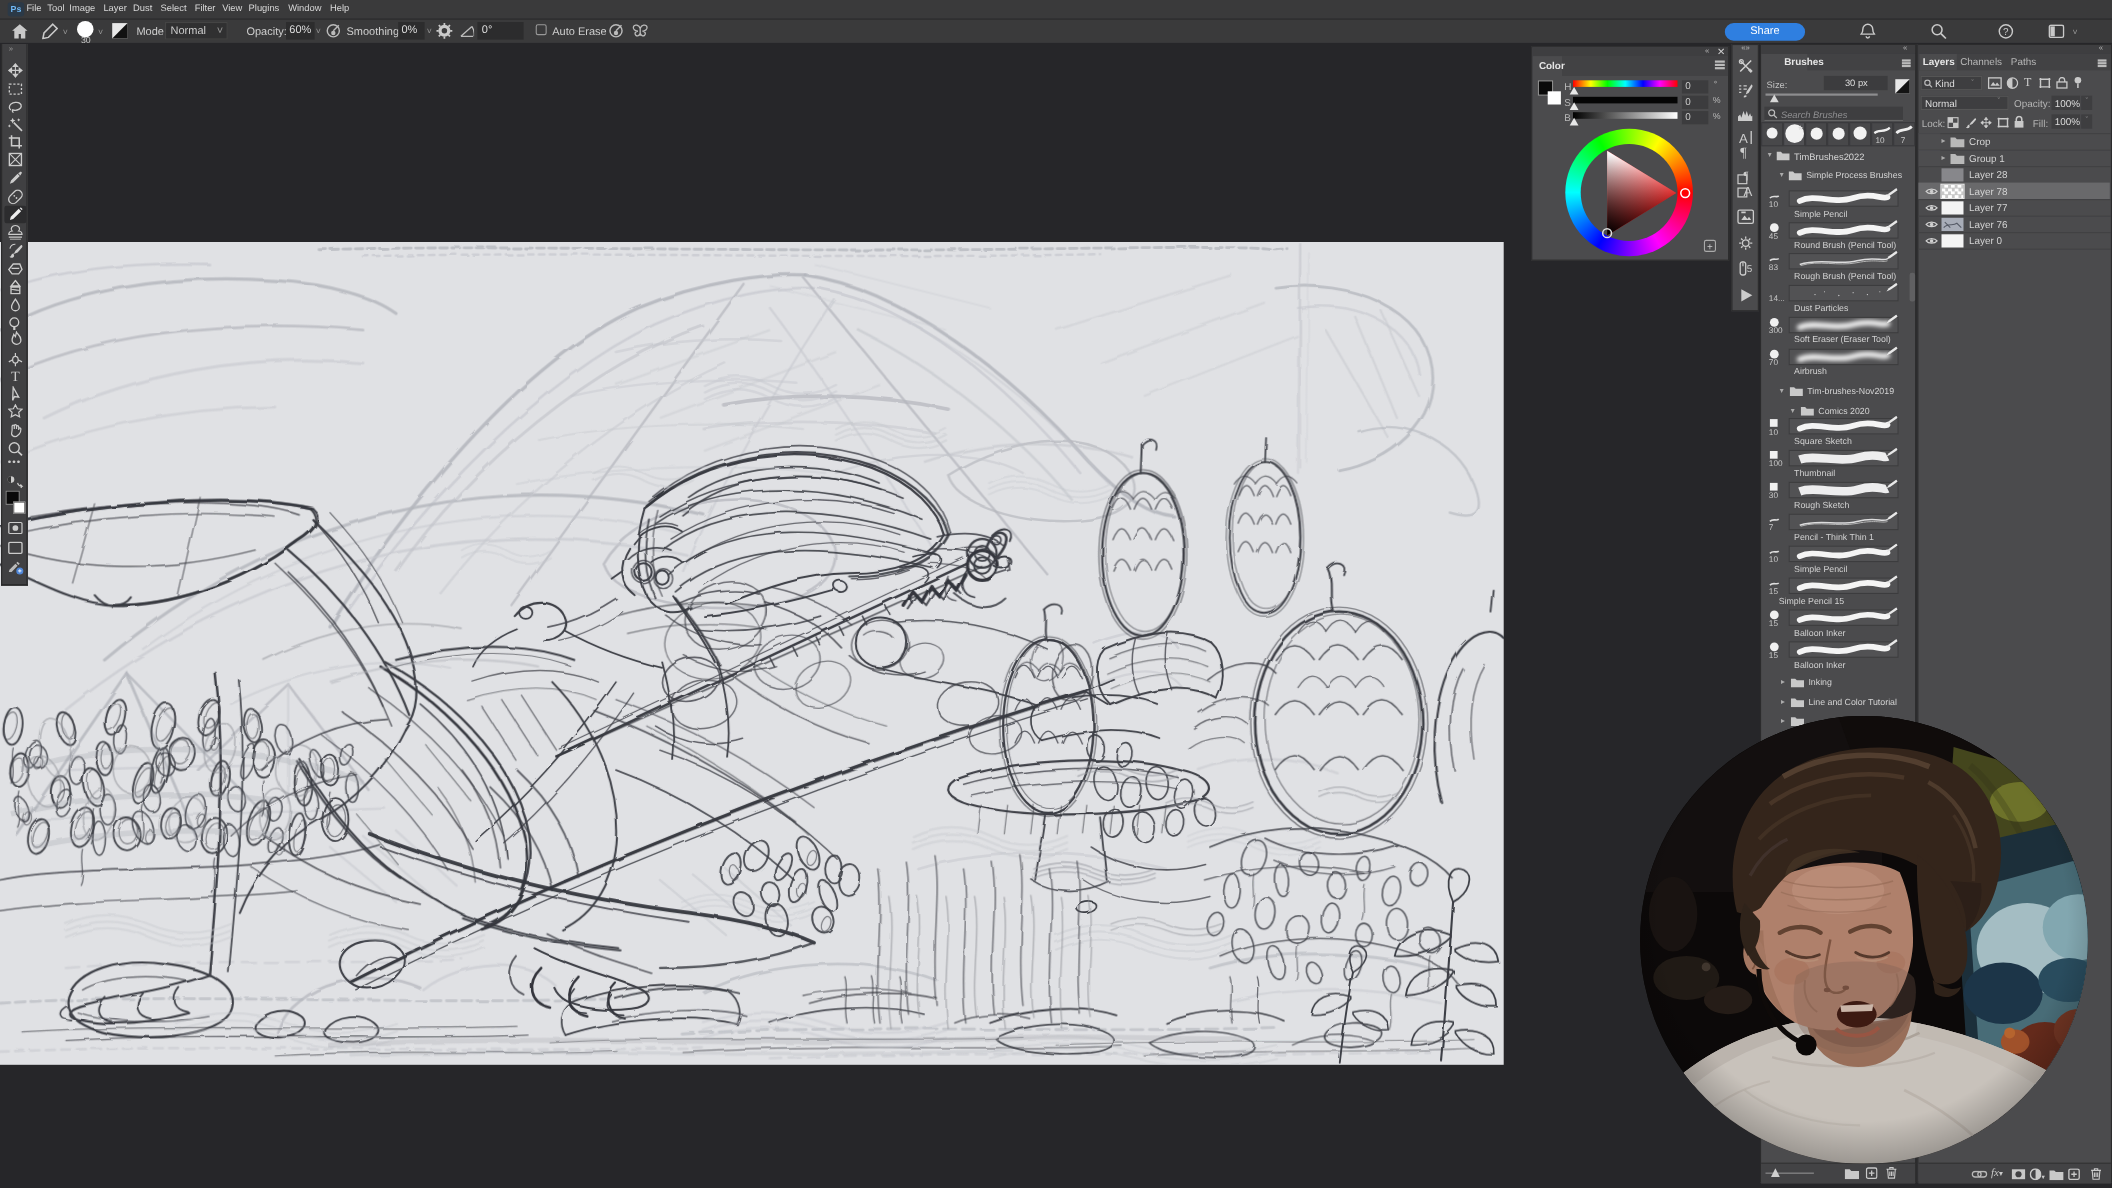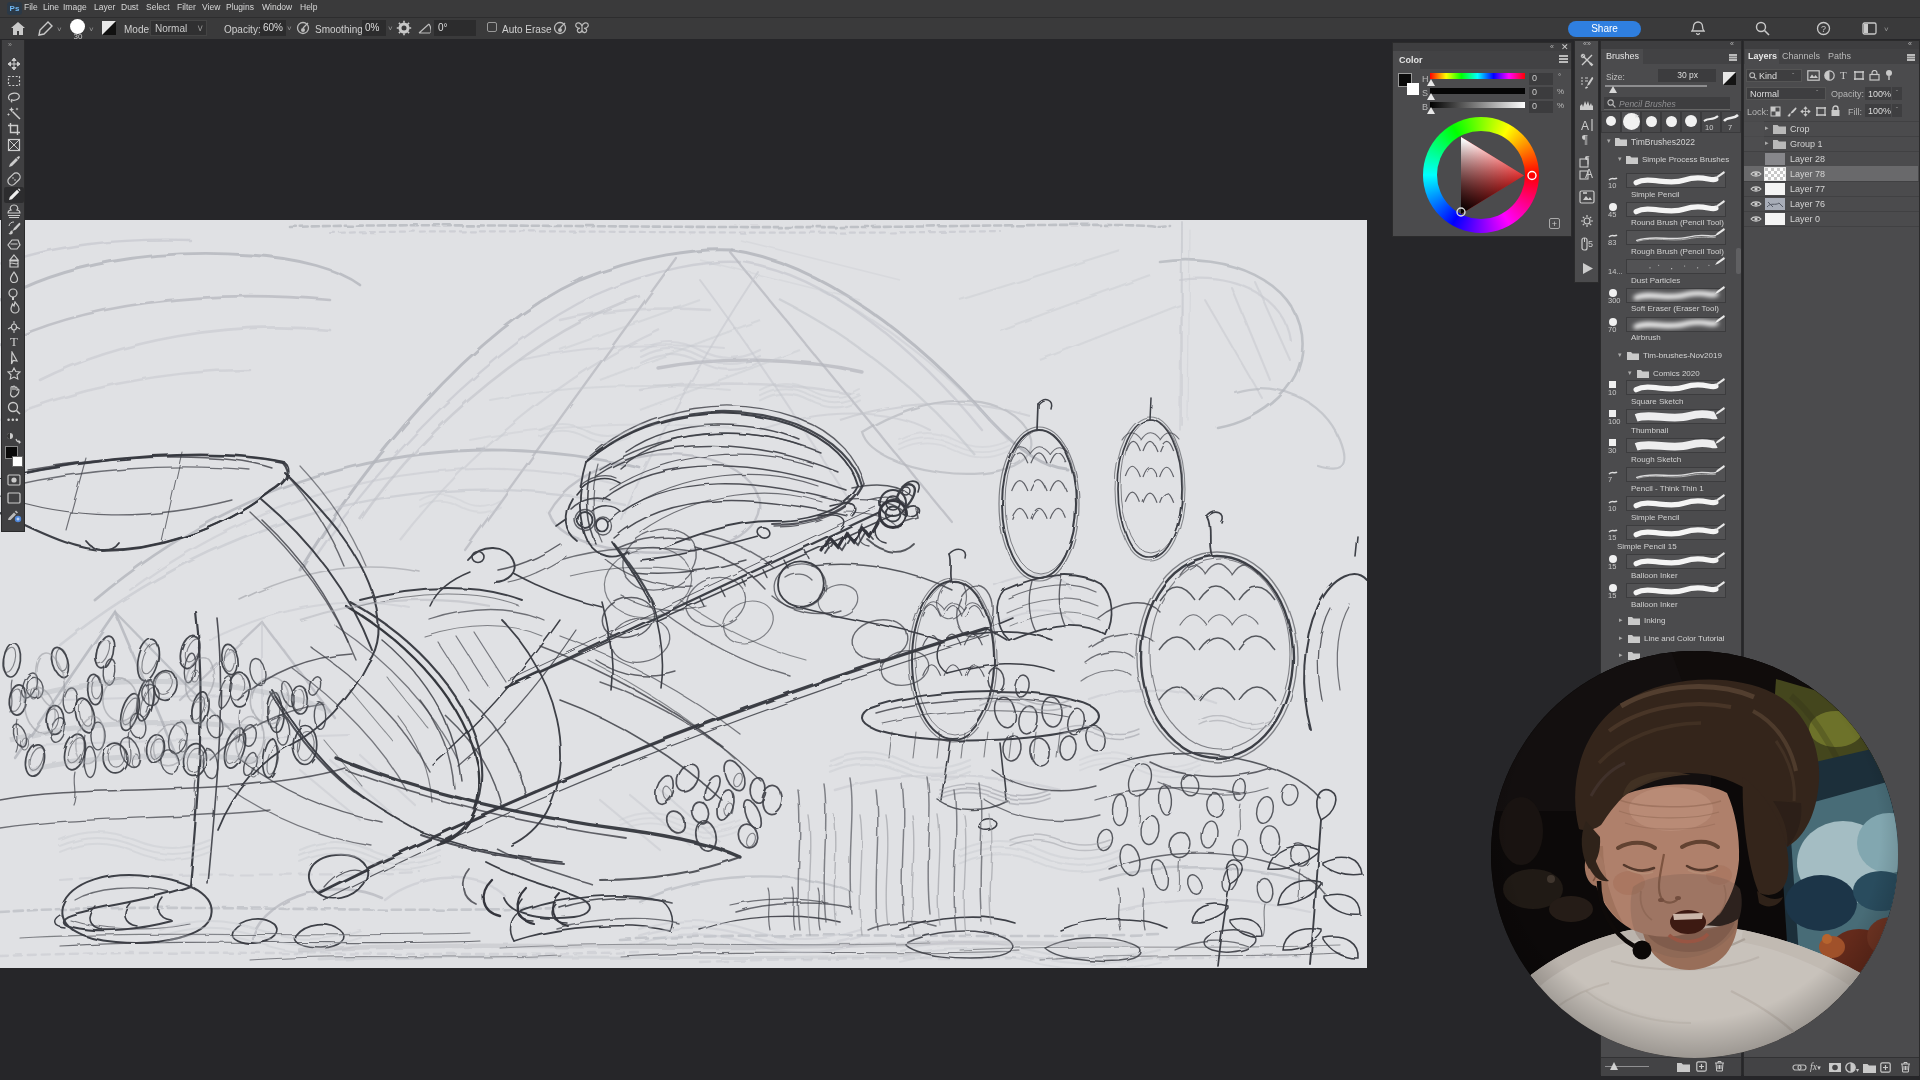--- a/index.html
+++ b/index.html
@@ -634,21 +634,21 @@
 <path d="M868,930 C886,922 916,920 936,926" stroke="#3d3f46" stroke-width="1.4" stroke-linecap="round" fill="none" opacity="0.7"></path>
 <path d="M300,950 C480,940 700,952 900,944 C1000,940 1080,946 1130,944" stroke="#a8aab1" stroke-width="4.5" stroke-linecap="round" fill="none" opacity="0.3"></path>
 <path d="M320,960 C500,952 720,962 920,955" stroke="#b3b5bc" stroke-width="3.0" stroke-linecap="round" fill="none" opacity="0.3"></path>
 
 </g>
   </svg>
 
 <div class="abs" id="menubar">
   <div class="mi" style="left:7px;top:2px;width:15px;height:13px;background:#2b3947;border-radius:3px;color:#6fb8f5;font-size:8px;font-weight:bold;text-align:center;line-height:13px">Ps</div>
   <span class="mi" style="left:24px">File</span>
-  <span class="mi" style="left:43px">Line</span>
+  <span class="mi" style="left:43px">Tool</span>
   <span class="mi" style="left:63px">Image</span>
   <span class="mi" style="left:94px">Layer</span>
   <span class="mi" style="left:121px">Dust</span>
   <span class="mi" style="left:146px">Select</span>
   <span class="mi" style="left:177px">Filter</span>
   <span class="mi" style="left:202px">View</span>
   <span class="mi" style="left:226px">Plugins</span>
   <span class="mi" style="left:262px">Window</span>
   <span class="mi" style="left:300px">Help</span>
 </div>
@@ -910,36 +910,36 @@
     </svg>
   <svg class="abs" style="left:6px;top:221px" width="13" height="13" viewBox="0 0 13 13">
       <path d="M2 1l10 5.5L2 12z" fill="#ccc"></path>
     </svg>
 </div>
 
 <div class="abs panel" id="brushes" style="left:1600px;top:40px;width:142px;height:1035px;font-size:8.5px;color:#d4d4d4">
   <div class="abs" style="left:0;top:0;width:140px;height:8px;background:#3e3e40"></div>
   <div class="abs" style="left:129px;top:-1px;color:#b5b5b5;font-size:7px">«</div>
   <div class="abs" style="left:42px;top:8px;width:98px;height:15px;background:#424244"></div>
-  <div class="abs" style="left:5px;top:10px;font-weight:normal;font-size:9px;color:#e6e6e6">Brushes</div>
+  <div class="abs" style="left:21px;top:10px;font-weight:bold;font-size:9px;color:#e6e6e6">Brushes</div>
   <div class="abs" style="left:128px;top:13px;width:8px;height:1.5px;background:#bbb;box-shadow:0 2.5px #bbb,0 5px #bbb"></div>
   <div class="abs" style="left:5px;top:31px;color:#c0c0c0">Size:</div>
   <div class="abs" style="left:57px;top:28px;width:58px;height:13px;background:#3c3c3e;color:#ddd;text-align:right;padding:1px 18px 0 0">30 px</div>
   <svg class="abs" style="left:121px;top:30px" width="15" height="15" viewBox="0 0 15 15">
       <rect x="1" y="1" width="13" height="13" fill="#e8e8e8"></rect>
       <path d="M1 14L14 1v13z" fill="#141414"></path>
     </svg>
   <div class="abs" style="left:4px;top:44px;width:102px;height:1.6px;background:#8d8d8f"></div>
   <div class="abs" style="left:8px;top:45px;width:0;height:0;border-left:4px solid transparent;border-right:4px solid transparent;border-bottom:7px solid #d8d8d8"></div>
   <div class="abs" style="left:3px;top:56px;width:126px;height:13px;background:#3e3e40;border-bottom:1px solid #666"></div>
   <svg class="abs" style="left:6px;top:58px" width="9" height="9" viewBox="0 0 15 15">
       <circle cx="6" cy="6" r="4.5" fill="none" stroke="#bbb" stroke-width="1.8"></circle>
       <path d="M9.5 9.5L14 14" stroke="#bbb" stroke-width="2"></path>
     </svg>
-  <div class="abs" style="left:18px;top:58px;color:#8f8f91;font-style:italic">Pencil Brushes</div>
+  <div class="abs" style="left:18px;top:58px;color:#8f8f91;font-style:italic">Search Brushes</div>
   <div class="abs" id="bprev" style="left:0px;top:70px;width:140px;height:22px">
       <div class="abs" style="left:0px;top:0;width:20px;height:22px;background:#48484a;border:1px solid #3a3a3c;"></div>
 <div class="abs" style="left:20px;top:0;width:20px;height:22px;background:#515154;border:1px solid #3a3a3c;"></div>
 <div class="abs" style="left:40px;top:0;width:20px;height:22px;background:#48484a;border:1px solid #3a3a3c;"></div>
 <div class="abs" style="left:60px;top:0;width:20px;height:22px;background:#48484a;border:1px solid #3a3a3c;"></div>
 <div class="abs" style="left:80px;top:0;width:20px;height:22px;background:#48484a;border:1px solid #3a3a3c;"></div>
 <div class="abs" style="left:100px;top:0;width:20px;height:22px;background:#48484a;border:1px solid #3a3a3c;"></div>
 <div class="abs" style="left:120px;top:0;width:20px;height:22px;background:#48484a;border:1px solid #3a3a3c;"></div>
 <div class="abs" style="left:5px;top:5px;width:10px;height:10px;border-radius:50%;background:#f2f2f2"></div>
 <div class="abs" style="left:21.5px;top:1.5px;width:17.0px;height:17.0px;border-radius:50%;background:#f2f2f2"></div>

